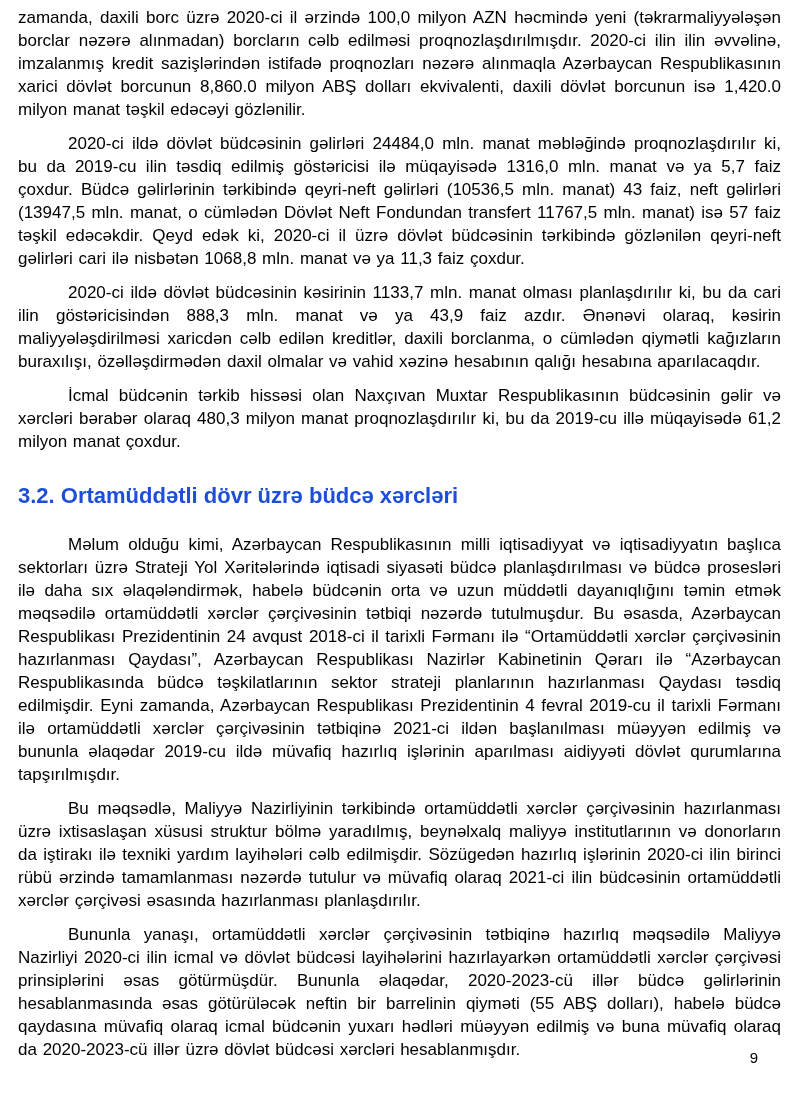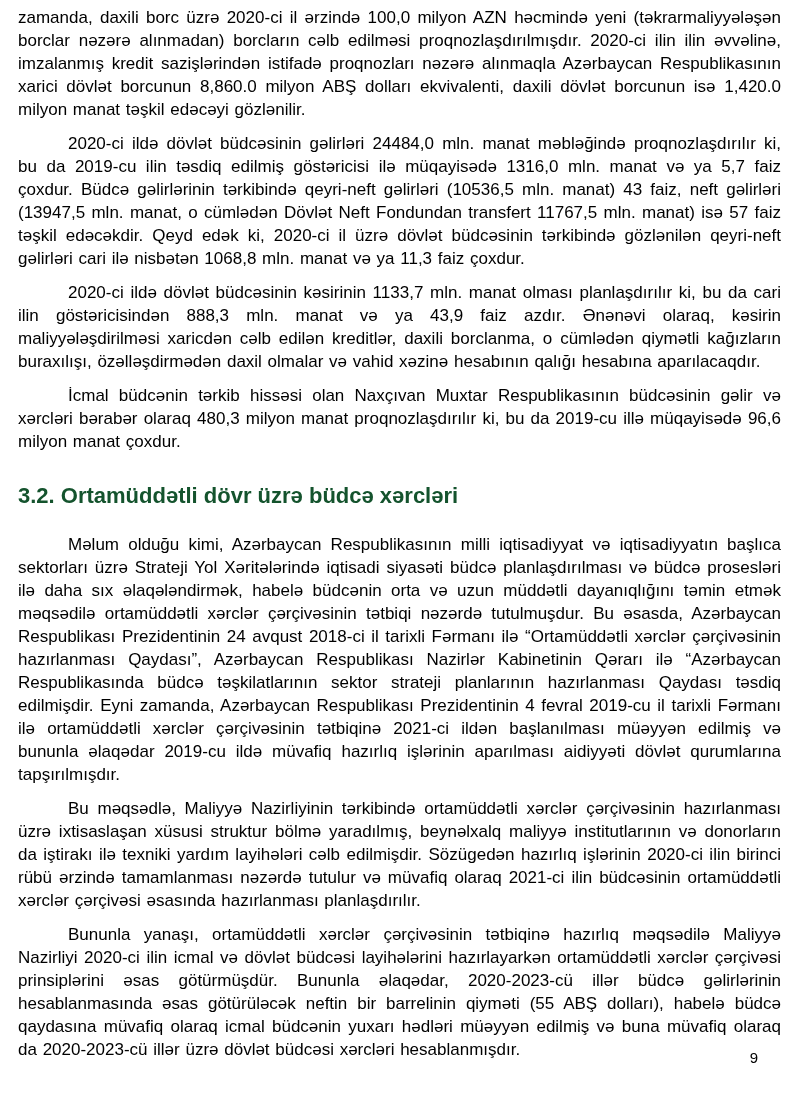--- a/index.html
+++ b/index.html
@@ -47,19 +47,19 @@
     color: #000000;
   }
 </style>
 </head>
 <body>
 
 <main class="page">
   <p class="para no-indent"><span>zamanda, daxili borc üzrə 2020-ci il ərzində 100,0 milyon AZN həcmində yeni (təkrarmaliyyələşən borclar nəzərə alınmadan) borcların cəlb edilməsi proqnozlaşdırılmışdır. 2020-ci ilin ilin əvvəlinə, imzalanmış kredit sazişlərindən istifadə proqnozları nəzərə alınmaqla Azərbaycan Respublikasının xarici dövlət borcunun 8,860.0 milyon ABŞ dolları ekvivalenti, daxili dövlət borcunun isə 1,420.0 milyon manat təşkil edəcəyi gözlənilir.</span></p>
   <p class="para"><span>2020-ci ildə dövlət büdcəsinin </span><span class="b">gəlirləri 24484,0 mln. manat</span><span> məbləğində proqnozlaşdırılır ki, bu da 2019-cu ilin təsdiq edilmiş göstəricisi ilə müqayisədə 1316,0 mln. manat və ya 5,7 faiz çoxdur. Büdcə gəlirlərinin tərkibində qeyri-neft gəlirləri (10536,5 mln. manat) 43 faiz, neft gəlirləri (13947,5 mln. manat, o cümlədən Dövlət Neft Fondundan transfert 11767,5 mln. manat) isə 57 faiz təşkil edəcəkdir. Qeyd edək ki, 2020-ci il üzrə dövlət büdcəsinin tərkibində gözlənilən qeyri-neft gəlirləri cari ilə nisbətən 1068,8 mln. manat və ya 11,3 faiz çoxdur.</span></p>
   <p class="para"><span class="b">2020-ci ildə dövlət büdcəsinin kəsirinin 1133,7 mln. manat olması planlaşdırılır ki,</span><span> bu da cari ilin göstəricisindən 888,3 mln. manat və ya 43,9 faiz azdır. Ənənəvi olaraq, kəsirin maliyyələşdirilməsi xaricdən cəlb edilən kreditlər, daxili borclanma, o cümlədən qiymətli kağızların buraxılışı, özəlləşdirmədən daxil olmalar və vahid xəzinə hesabının qalığı hesabına aparılacaqdır.</span></p>
-  <p class="para"><span class="b">İcmal büdcənin tərkib hissəsi olan Naxçıvan Muxtar Respublikasının büdcəsinin gəlir və xərcləri</span><span> bərabər olaraq 480,3 milyon manat proqnozlaşdırılır ki, bu da 2019-cu illə müqayisədə 96,6 milyon manat çoxdur.</span></p>
-  <h2 class="heading" style="color: #14532d;">3.2. Ortamüddətli dövr üzrə büdcə xərcləri</h2>
+  <p class="para"><span class="b">İcmal büdcənin tərkib hissəsi olan Naxçıvan Muxtar Respublikasının büdcəsinin gəlir və xərcləri</span><span> bərabər olaraq 480,3 milyon manat proqnozlaşdırılır ki, bu da 2019-cu illə müqayisədə 61,2 milyon manat çoxdur.</span></p>
+  <h2 class="heading" style="color: #1d4ed8;">3.2. Ortamüddətli dövr üzrə büdcə xərcləri</h2>
   <p class="para"><span>Məlum olduğu kimi, Azərbaycan Respublikasının milli iqtisadiyyat və iqtisadiyyatın başlıca sektorları üzrə Strateji Yol Xəritələrində iqtisadi siyasəti büdcə planlaşdırılması və büdcə prosesləri ilə daha sıx əlaqələndirmək, habelə büdcənin orta və uzun müddətli dayanıqlığını təmin etmək məqsədilə ortamüddətli xərclər çərçivəsinin tətbiqi nəzərdə tutulmuşdur. Bu əsasda, Azərbaycan Respublikası Prezidentinin 24 avqust 2018-ci il tarixli Fərmanı ilə “Ortamüddətli xərclər çərçivəsinin hazırlanması Qaydası”, Azərbaycan Respublikası Nazirlər Kabinetinin Qərarı ilə “Azərbaycan Respublikasında büdcə təşkilatlarının sektor strateji planlarının hazırlanması Qaydası təsdiq edilmişdir. Eyni zamanda, Azərbaycan Respublikası Prezidentinin 4 fevral 2019-cu il tarixli Fərmanı ilə ortamüddətli xərclər çərçivəsinin tətbiqinə 2021-ci ildən başlanılması müəyyən edilmiş və bununla əlaqədar 2019-cu ildə müvafiq hazırlıq işlərinin aparılması aidiyyəti dövlət qurumlarına tapşırılmışdır.</span></p>
   <p class="para"><span>Bu məqsədlə, Maliyyə Nazirliyinin tərkibində ortamüddətli xərclər çərçivəsinin hazırlanması üzrə ixtisaslaşan xüsusi struktur bölmə yaradılmış, beynəlxalq maliyyə institutlarının və donorların da iştirakı ilə texniki yardım layihələri cəlb edilmişdir. Sözügedən hazırlıq işlərinin 2020-ci ilin birinci rübü ərzində tamamlanması nəzərdə tutulur və müvafiq olaraq 2021-ci ilin büdcəsinin ortamüddətli xərclər çərçivəsi əsasında hazırlanması planlaşdırılır.</span></p>
   <p class="para"><span>Bununla yanaşı, ortamüddətli xərclər çərçivəsinin tətbiqinə hazırlıq məqsədilə Maliyyə Nazirliyi 2020-ci ilin icmal və dövlət büdcəsi layihələrini hazırlayarkən ortamüddətli xərclər çərçivəsi prinsiplərini əsas götürmüşdür. Bununla əlaqədar, 2020-2023-cü illər büdcə gəlirlərinin hesablanmasında əsas götürüləcək neftin bir barrelinin qiyməti (55 ABŞ dolları), habelə büdcə qaydasına müvafiq olaraq icmal büdcənin yuxarı hədləri müəyyən edilmiş və buna müvafiq olaraq da 2020-2023-cü illər üzrə dövlət büdcəsi xərcləri hesablanmışdır.</span></p>
   <div class="page-number">9</div>
 </main>
 
 </body></html>

